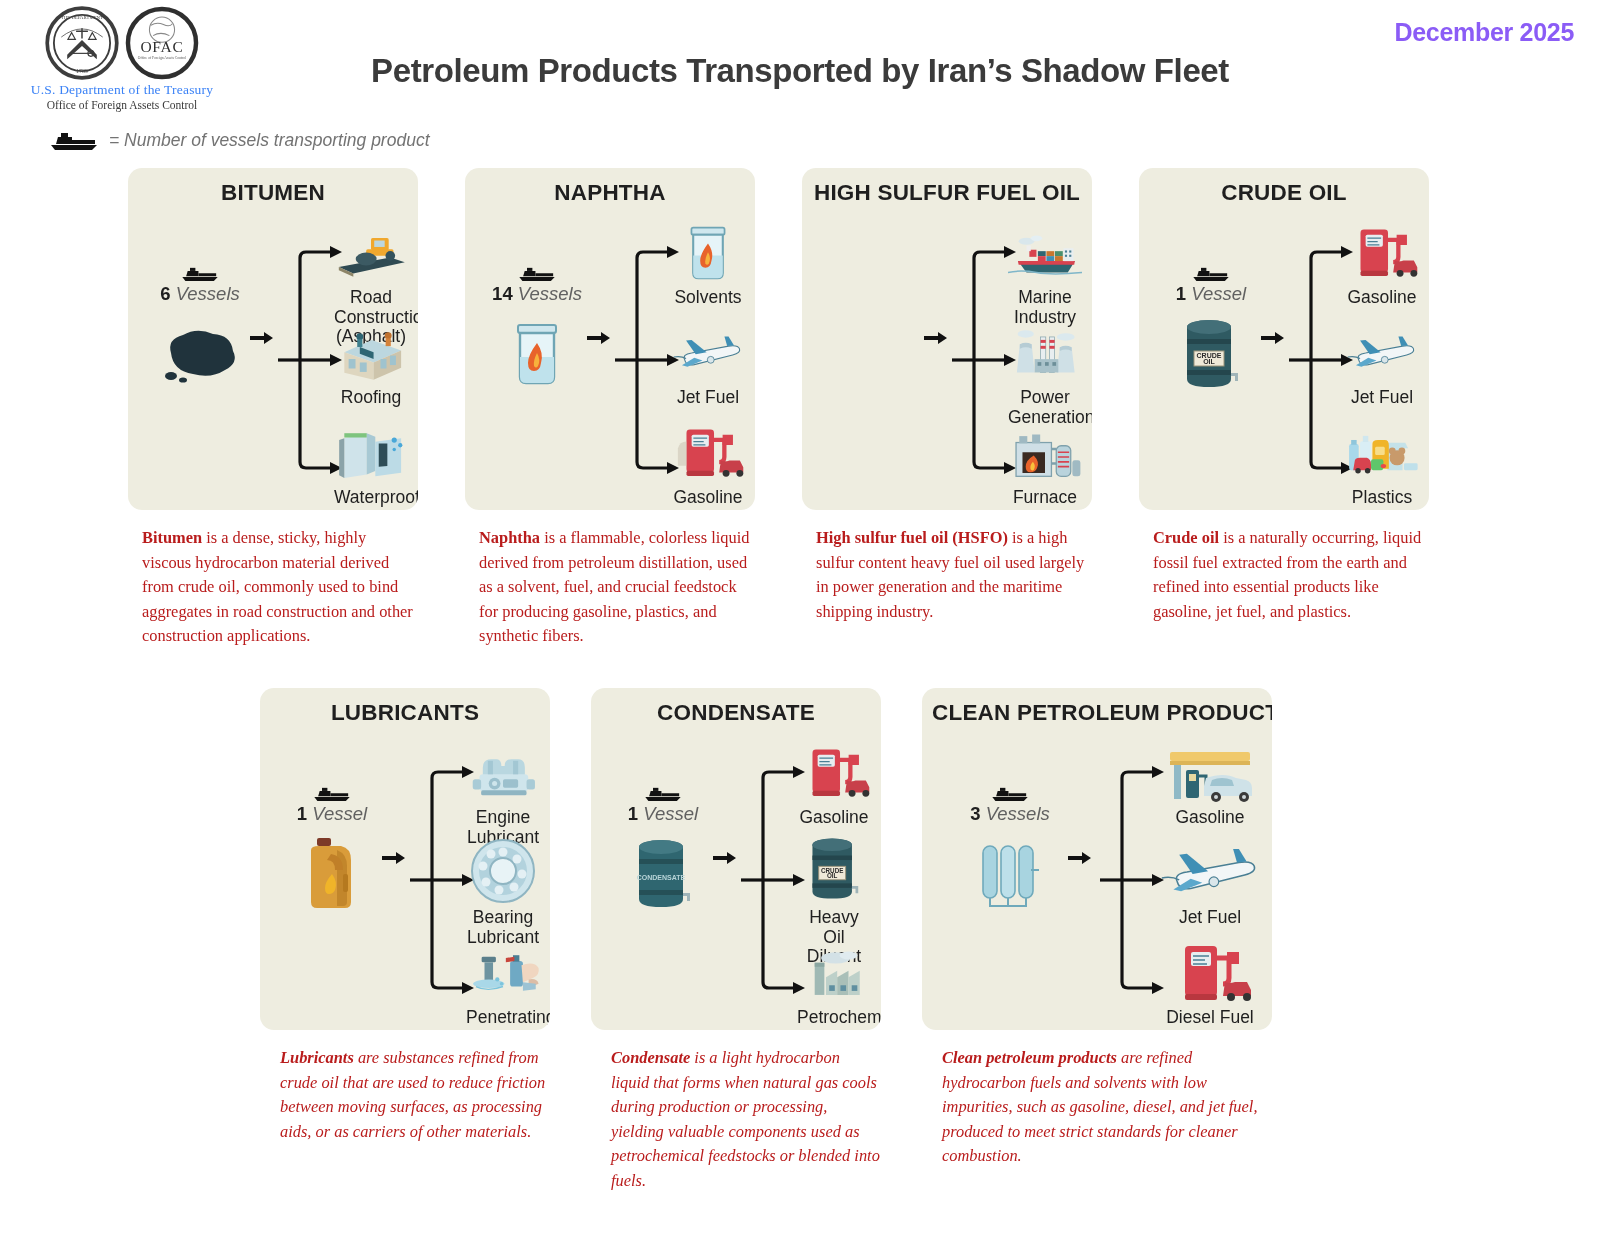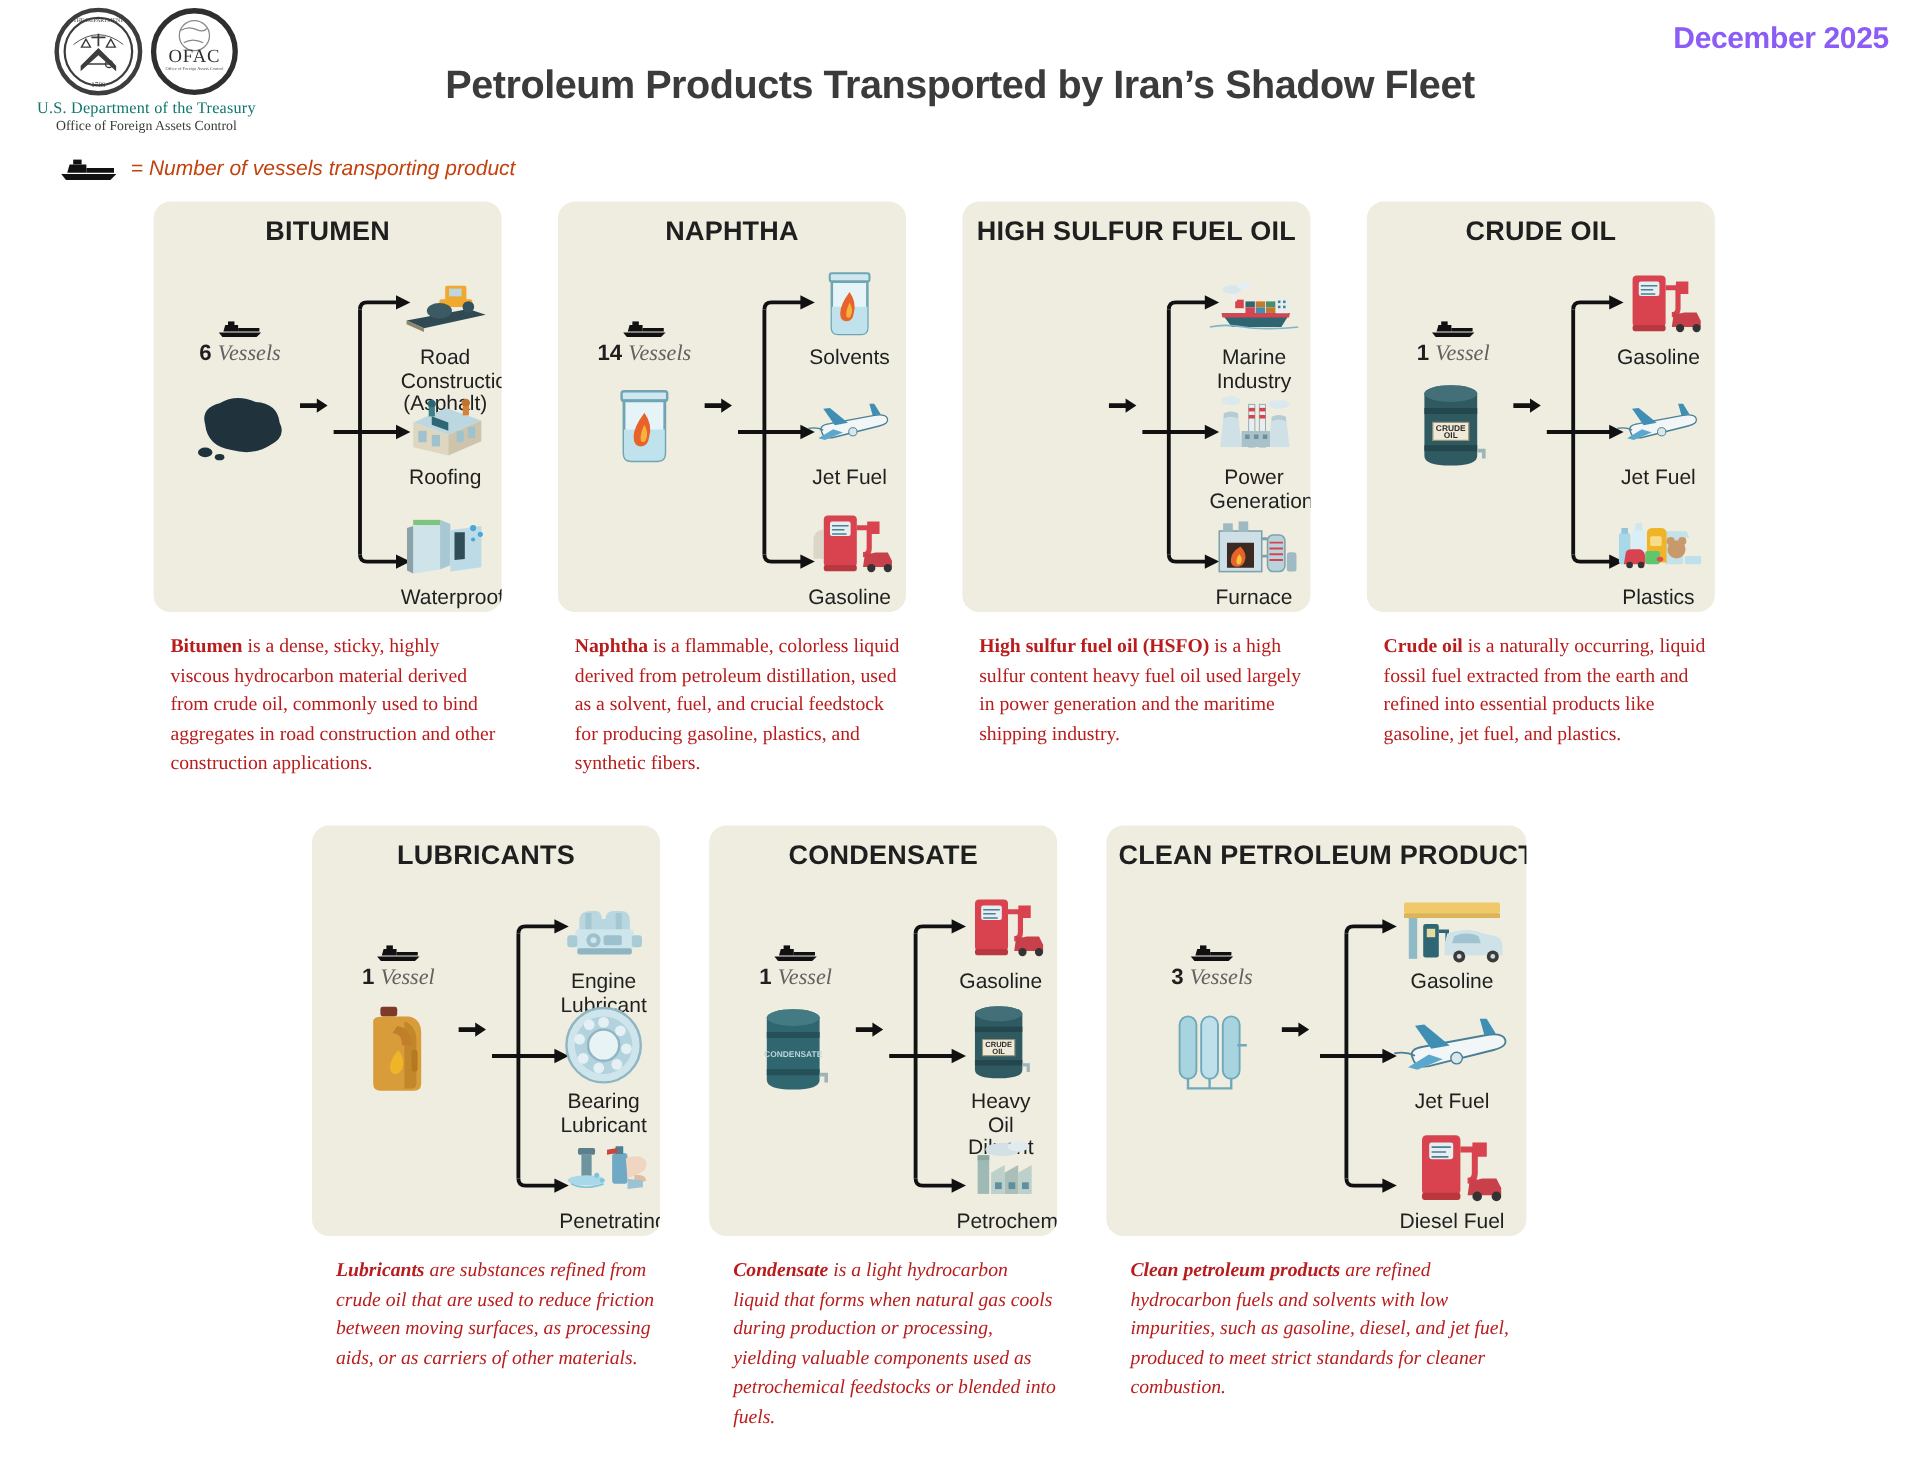--- a/index.html
+++ b/index.html
@@ -11,42 +11,42 @@
   }
   .page { position: relative; width: 1600px; height: 1236px; }
 
   
   .header { position: absolute; top: 0; left: 0; width: 1600px; height: 160px; }
   .brand { position: absolute; left: 22px; top: 6px; width: 200px; text-align: center; }
   .seals { display: flex; justify-content: center; align-items: center; gap: 6px; }
   .seal { width: 74px; height: 74px; }
   .brand-line1 {
     font-family: "Liberation Serif", serif;
-    font-size: 13.5px; color: #0f766e; margin-top: 2px; letter-spacing: .2px;
+    font-size: 13.5px; color: #3b82f6; margin-top: 2px; letter-spacing: .2px;
   }
   .brand-line2 {
     font-family: "Liberation Serif", serif;
     font-size: 11.5px; color: #3a3a3a; margin-top: 1px;
   }
   .date {
     position: absolute; right: 26px; top: 18px;
     font-size: 25px; font-weight: bold; color: #8b5cf6;
     letter-spacing: -0.3px;
   }
   .title {
     position: absolute; left: 300px; top: 50px; width: 1000px;
     text-align: center; font-size: 33px; font-weight: bold;
     color: #3b3b3b; line-height: 1.28; letter-spacing: -0.4px;
   }
   .legend {
     position: absolute; left: 48px; top: 130px;
     display: flex; align-items: center; gap: 9px;
   }
   .legend-text {
-    font-size: 17.5px; font-style: italic; color: #c2410c;
+    font-size: 17.5px; font-style: italic; color: #737373;
     font-family: "Liberation Sans", sans-serif;
   }
 
   
   .row { position: absolute; display: flex; justify-content: center; }
   .row1 { top: 168px; left: 128px; gap: 47px; }
   .row2 { top: 688px; left: 260px; gap: 41px; }
 
   .col { width: 290px; }
   .col.wide { width: 350px; }
@@ -78,21 +78,21 @@
     position: absolute; left: 6px; top: 58px;
     width: 112px; text-align: center;
   }
   .vessel-row { display: flex; flex-direction: column; align-items: center; }
   .vessel-count {
     margin-top: 1px;
     font-size: 18.5px; color: #1f1f1f;
     white-space: nowrap;
   }
   .vessel-count b { font-weight: bold; }
-  .vessel-count i { font-style: italic; color: #616161; font-weight: normal; font-family: Liberation Serif, serif; }
+  .vessel-count i { font-style: italic; color: #616161; font-weight: normal; }
   .source-icon { margin-top: 10px; height: 78px; display: flex; align-items: center; justify-content: center; }
 
   .src-arrow { position: absolute; left: 112px; top: 122px; }
 
   
   .bracket { position: absolute; left: 138px; top: 18px; width: 70px; height: 268px; }
 
   
   .outputs {
     position: absolute; left: 196px; top: 0; right: 0; height: 300px;

